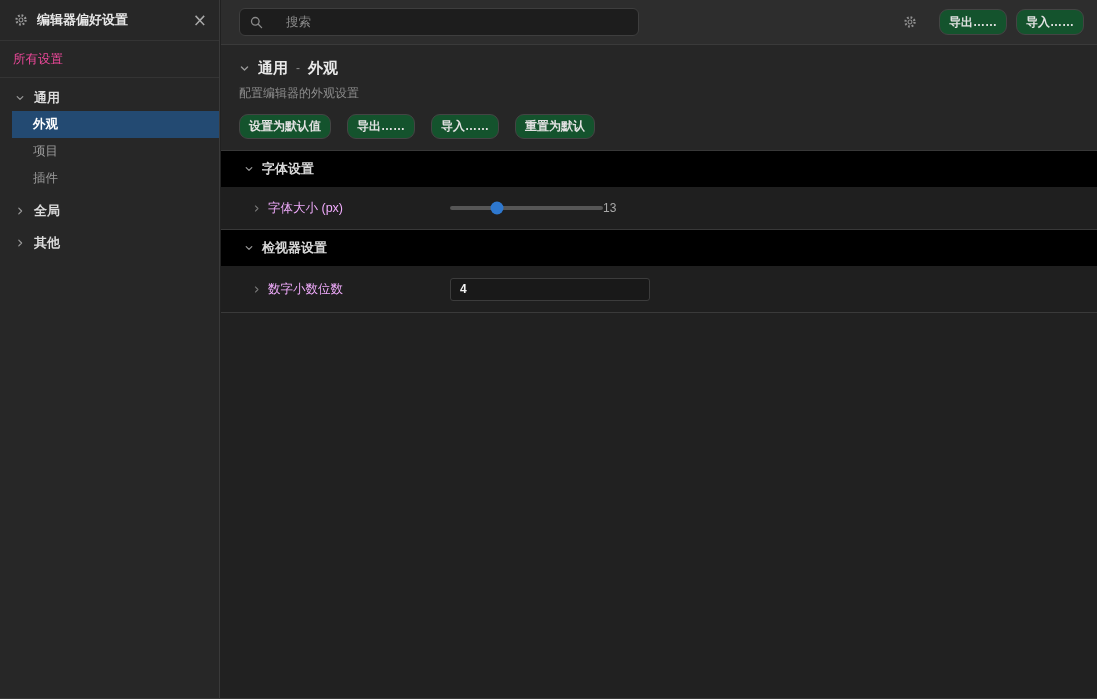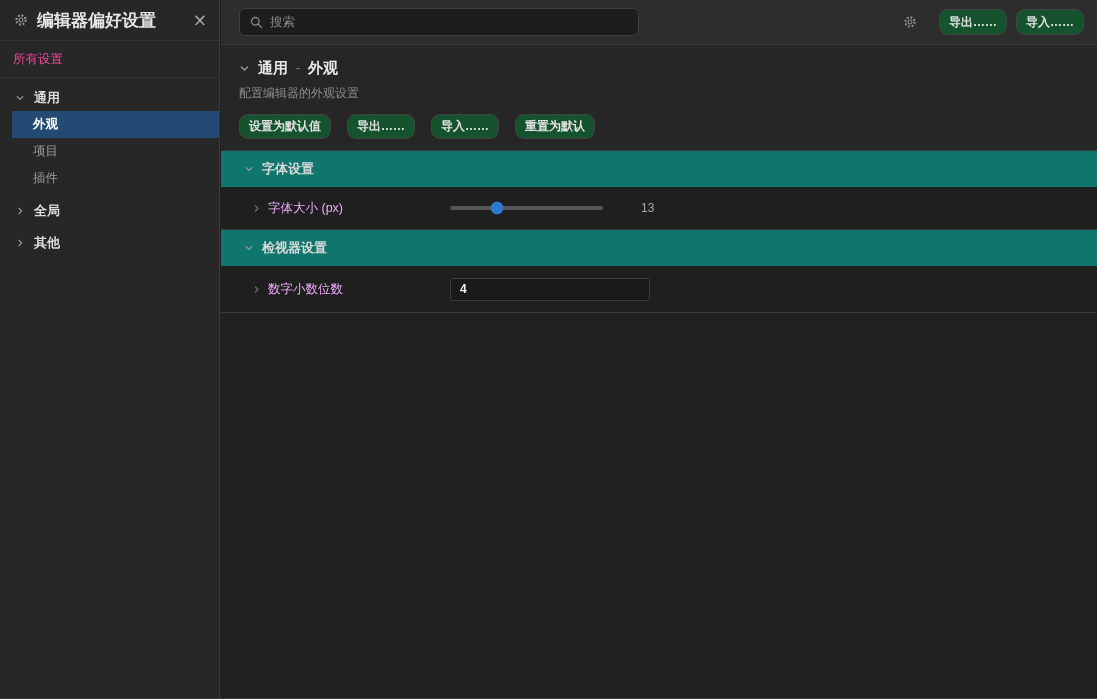--- a/index.html
+++ b/index.html
@@ -15,21 +15,21 @@
 
   
   .sidebar {
     position:absolute; left:0; top:0; width:220px; height:699px;
     background:#272727; border-right:1px solid #3a3a3a;
   }
   .sb-header {
     height:41px; display:flex; align-items:center;
     padding:0 12px 0 14px; border-bottom:1px solid #343434;
   }
-  .sb-header .title { font-size:17px; font-weight:bold; color:#e6e6e6; margin-left:9px; }
+  .sb-header .title { font-size:13px; font-weight:bold; color:#e6e6e6; margin-left:9px; }
   .sb-close { margin-left:auto; color:#aaa; font-size:17px; line-height:1; cursor:pointer; font-family:"DejaVu Sans",sans-serif; }
   .sb-all {
     height:37px; display:flex; align-items:center; padding:0 13px;
     color:#ec4899; font-size:12.5px; border-bottom:1px solid #343434;
   }
   .tree { padding-top:6px; }
   .tree-cat {
     height:27px; display:flex; align-items:center; gap:9px;
     padding-left:15px; color:#dcdcdc; font-weight:bold; font-size:13px; cursor:pointer;
   }
@@ -48,58 +48,58 @@
   .topbar {
     height:45px; background:#2d2d2d; border-bottom:1px solid #3a3a3a;
     display:flex; align-items:center; padding:0 13px 0 18px;
   }
   .search {
     width:400px; height:28px; background:#1d1d1d; border:1px solid #3e3e3e;
     border-radius:6px; display:flex; align-items:center; padding:0 10px; gap:7px;
   }
   .search input {
     flex:1; background:transparent; border:none; outline:none;
-    color:#ddd; font-size:12.5px; font-family:inherit;
+    color:#ddd; font-size:12.5px; font-family:inherit;margin-left:16px;
   }
   .search input::placeholder { color:#8a8a8a; }
   .tb-spacer { flex:1; }
   .tb-gear { margin-right:13px; cursor:pointer; }
   .btn {
     height:26px; padding:0 9px; background:#14532d; border:1px solid #444;
     border-radius:9px; color:#e2e2e2; font-size:12px; font-weight:bold;
     font-family:inherit; cursor:pointer; display:inline-flex; align-items:center;
   }
   .topbar .btn { margin-left:9px; }
 
   .header-zone { height:105px; background:#262626; padding:12px 18px 0; }
   .crumb { display:flex; align-items:center; gap:8px; height:22px; }
   .crumb .cat, .crumb .page { font-size:15px; font-weight:bold; color:#e8e8e8; }
   .crumb .sep { font-size:12px; color:#8a8a8a; }
   .desc { margin-top:6px; font-size:12px; color:#8d8d8d; }
   .actions { margin-top:12px; display:flex; gap:16px; }
   .actions .btn { height:25px; }
 
   .section-header {
-    height:37px; background:#0f766e; border-top:1px solid #383838;
+    height:37px; background:#000000; border-top:1px solid #383838;
     display:flex; align-items:center; gap:8px; padding-left:23px;text-align:right;
   }
   .section-header .st { font-size:13px; font-weight:bold; color:#d8d8d8; }
   .setting-row {
     background:#1f1f1f; display:flex; align-items:center; padding-left:31px;
   }
   .setting-row.r1 { height:42px; }
   .setting-row.r2 { height:47px; border-bottom:1px solid #3a3a3a; }
   .row-label { width:198px; display:flex; align-items:center; gap:7px; color:#f0abfc; font-size:12.5px; }
 
   .slider { width:153px; height:4px; background:#565656; border-radius:2px; position:relative; cursor:pointer; }
   .slider-thumb {
     position:absolute; top:50%; width:13px; height:13px; border-radius:50%;
     background:#2e78cf; transform:translate(-50%,-50%); cursor:grab;
   }
-  .slider-value { margin-left:38px; color:#a8a8a8; font-size:12px; }
+  .slider-value { color:#a8a8a8; font-size:12px; }
 
   .num-input {
     width:200px; height:23px; background:#191919; border:1px solid #3c3c3c;
     border-radius:3px; color:#f2f2f2; font-size:12px; font-weight:bold;
     padding:0 9px; font-family:inherit; outline:none;
   }
 </style>
 </head>
 <body>
 

